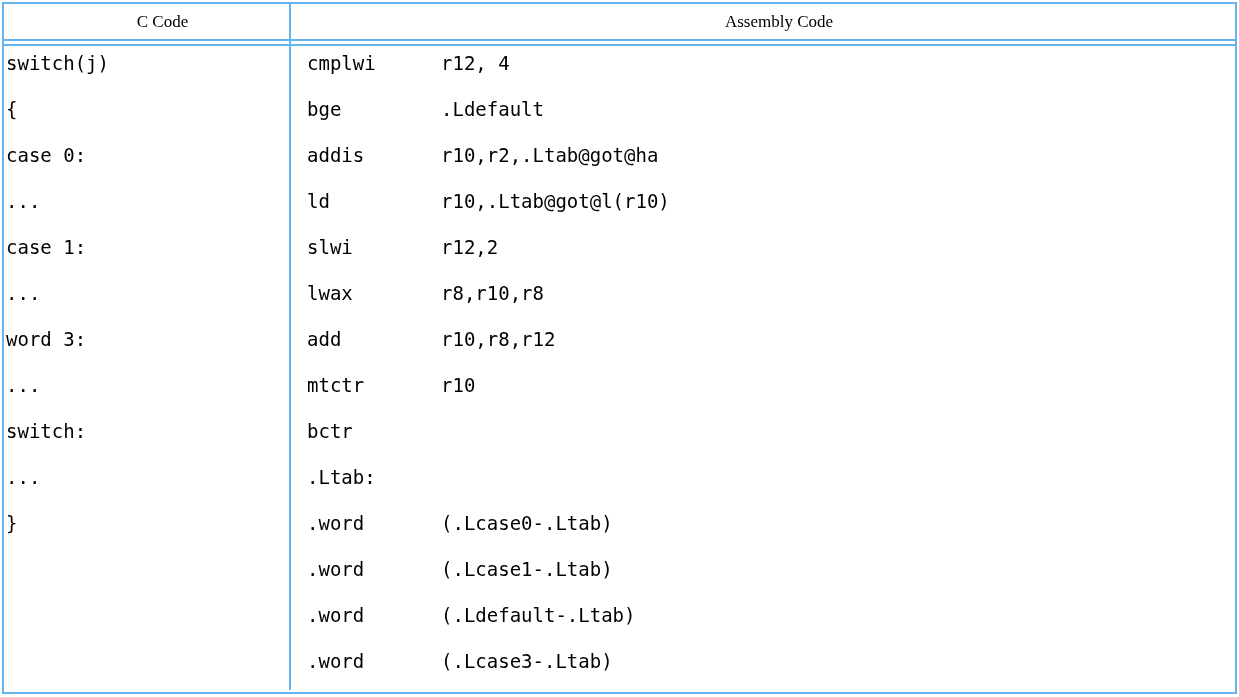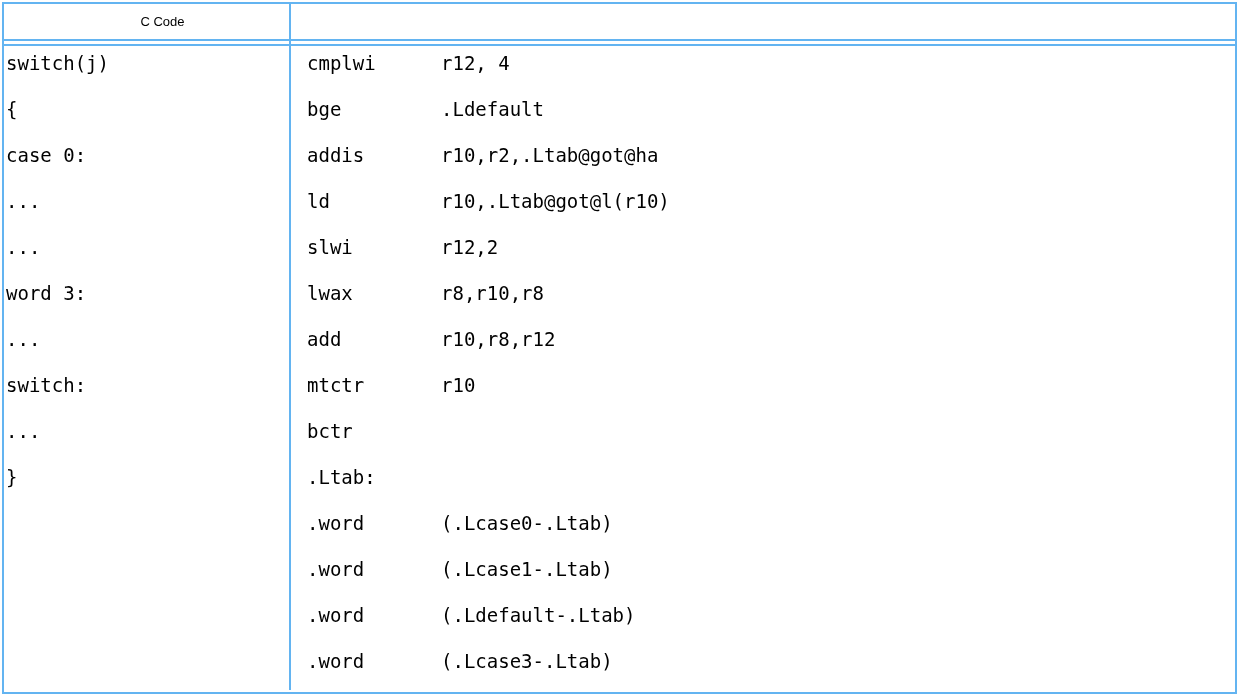--- a/index.html
+++ b/index.html
@@ -27,22 +27,22 @@
   
   .hdr {
     display: flex;
     height: 37px;
     border-bottom: 2px solid var(--border);
   }
   .hcell {
     display: flex;
     align-items: center;
     justify-content: center;
-    font-family: Liberation Sans, sans-serif;
-    font-size: 13px;
+    font-family: Liberation Serif, serif;
+    font-size: 17px;
     color: var(--text);
     padding-left: 32px;
   }
   .hleft {
     width: 287px;
     border-right: 2px solid var(--border);
   }
   .hright { flex: 1; }
   
   .gaprow { height: 3px; display: flex; }
@@ -85,25 +85,26 @@
     width: 134px;
   }
 </style>
 </head>
 <body>
 
 <div class="codetable">
 
   <div class="hdr">
     <div class="hcell hleft">C Code</div>
+    <div class="hcell hright">Assembly Code</div>
   </div>
 
   <div class="gaprow">
     <div class="gapleft"></div>
   </div>
   <div class="hline"></div>
 
   <div class="bodyrow">
-    <div class="cell cleft" id="c-code-cell"><div class="line">switch(j)</div><div class="line">{</div><div class="line">case 0:</div><div class="line">...</div><div class="line">...</div><div class="line">word 3:</div><div class="line">...</div><div class="line">switch:</div><div class="line">...</div><div class="line">}</div></div>
+    <div class="cell cleft" id="c-code-cell"><div class="line">switch(j)</div><div class="line">{</div><div class="line">case 0:</div><div class="line">...</div><div class="line">case 1:</div><div class="line">...</div><div class="line">word 3:</div><div class="line">...</div><div class="line">switch:</div><div class="line">...</div><div class="line">}</div></div>
     <div class="cell cright" id="asm-code-cell"><div class="line"><span class="mn">cmplwi</span><span>r12, 4</span></div><div class="line"><span class="mn">bge</span><span>.Ldefault</span></div><div class="line"><span class="mn">addis</span><span>r10,r2,.Ltab@got@ha</span></div><div class="line"><span class="mn">ld</span><span>r10,.Ltab@got@l(r10)</span></div><div class="line"><span class="mn">slwi</span><span>r12,2</span></div><div class="line"><span class="mn">lwax</span><span>r8,r10,r8</span></div><div class="line"><span class="mn">add</span><span>r10,r8,r12</span></div><div class="line"><span class="mn">mtctr</span><span>r10</span></div><div class="line"><span class="mn">bctr</span><span></span></div><div class="line"><span class="mn">.Ltab:</span><span></span></div><div class="line"><span class="mn">.word</span><span>(.Lcase0-.Ltab)</span></div><div class="line"><span class="mn">.word</span><span>(.Lcase1-.Ltab)</span></div><div class="line"><span class="mn">.word</span><span>(.Ldefault-.Ltab)</span></div><div class="line"><span class="mn">.word</span><span>(.Lcase3-.Ltab)</span></div></div>
   </div>
 
 </div>
 
 </body></html>

